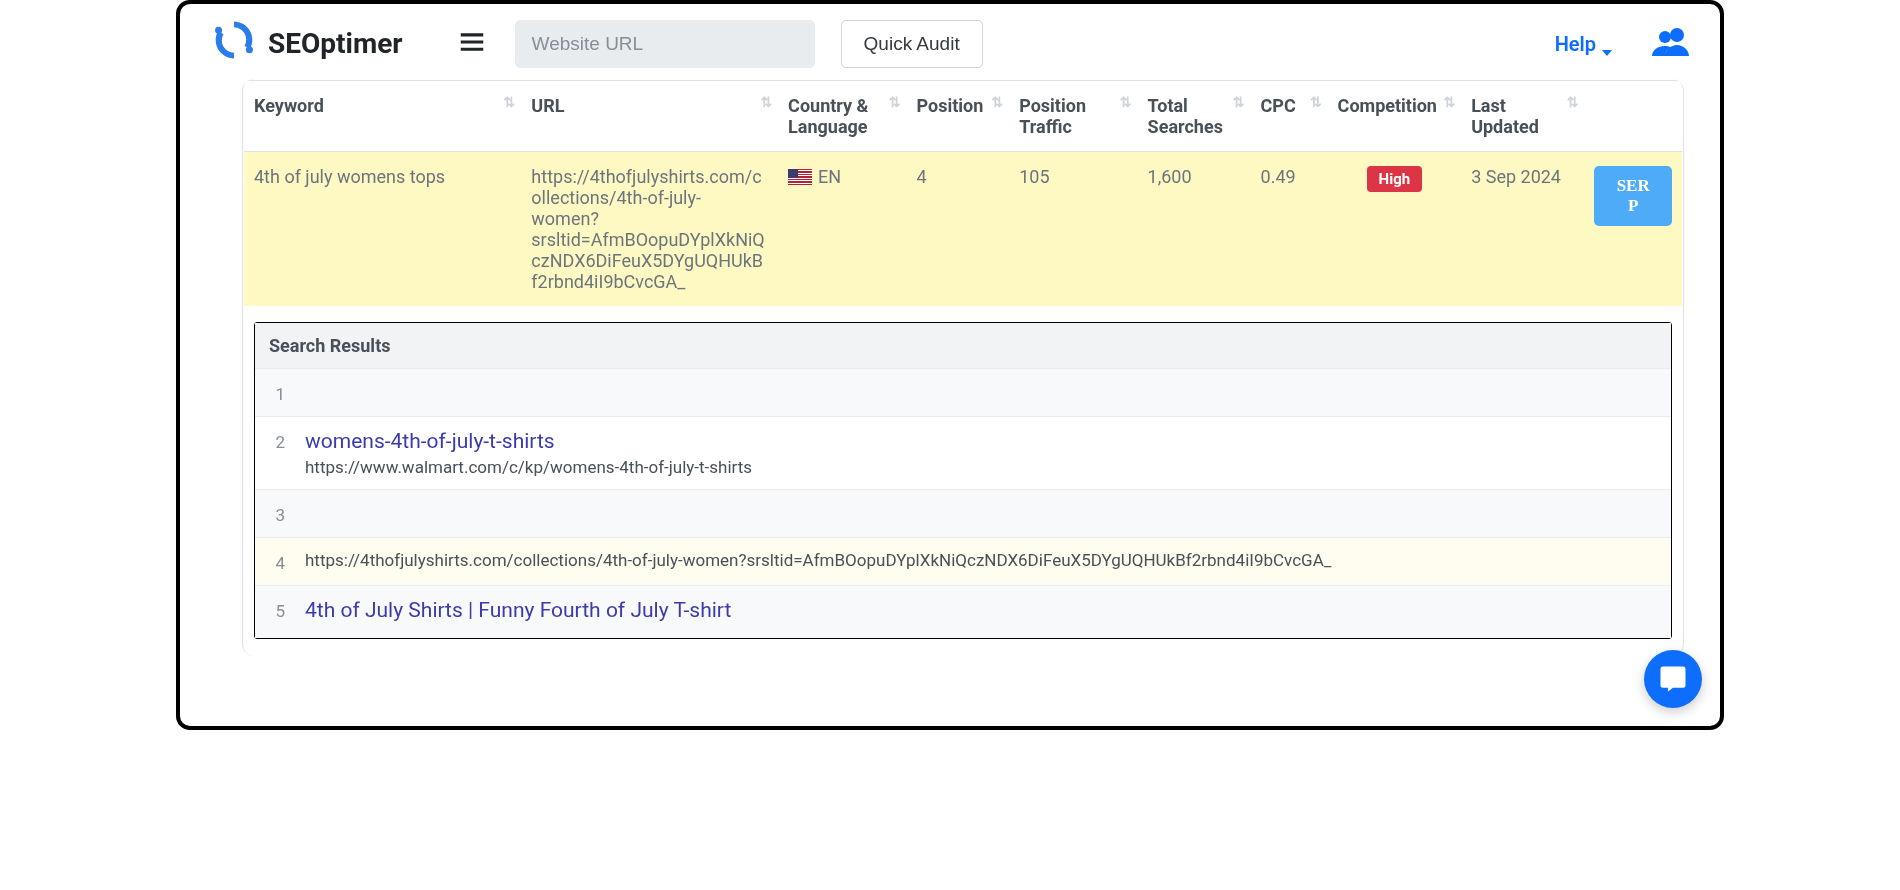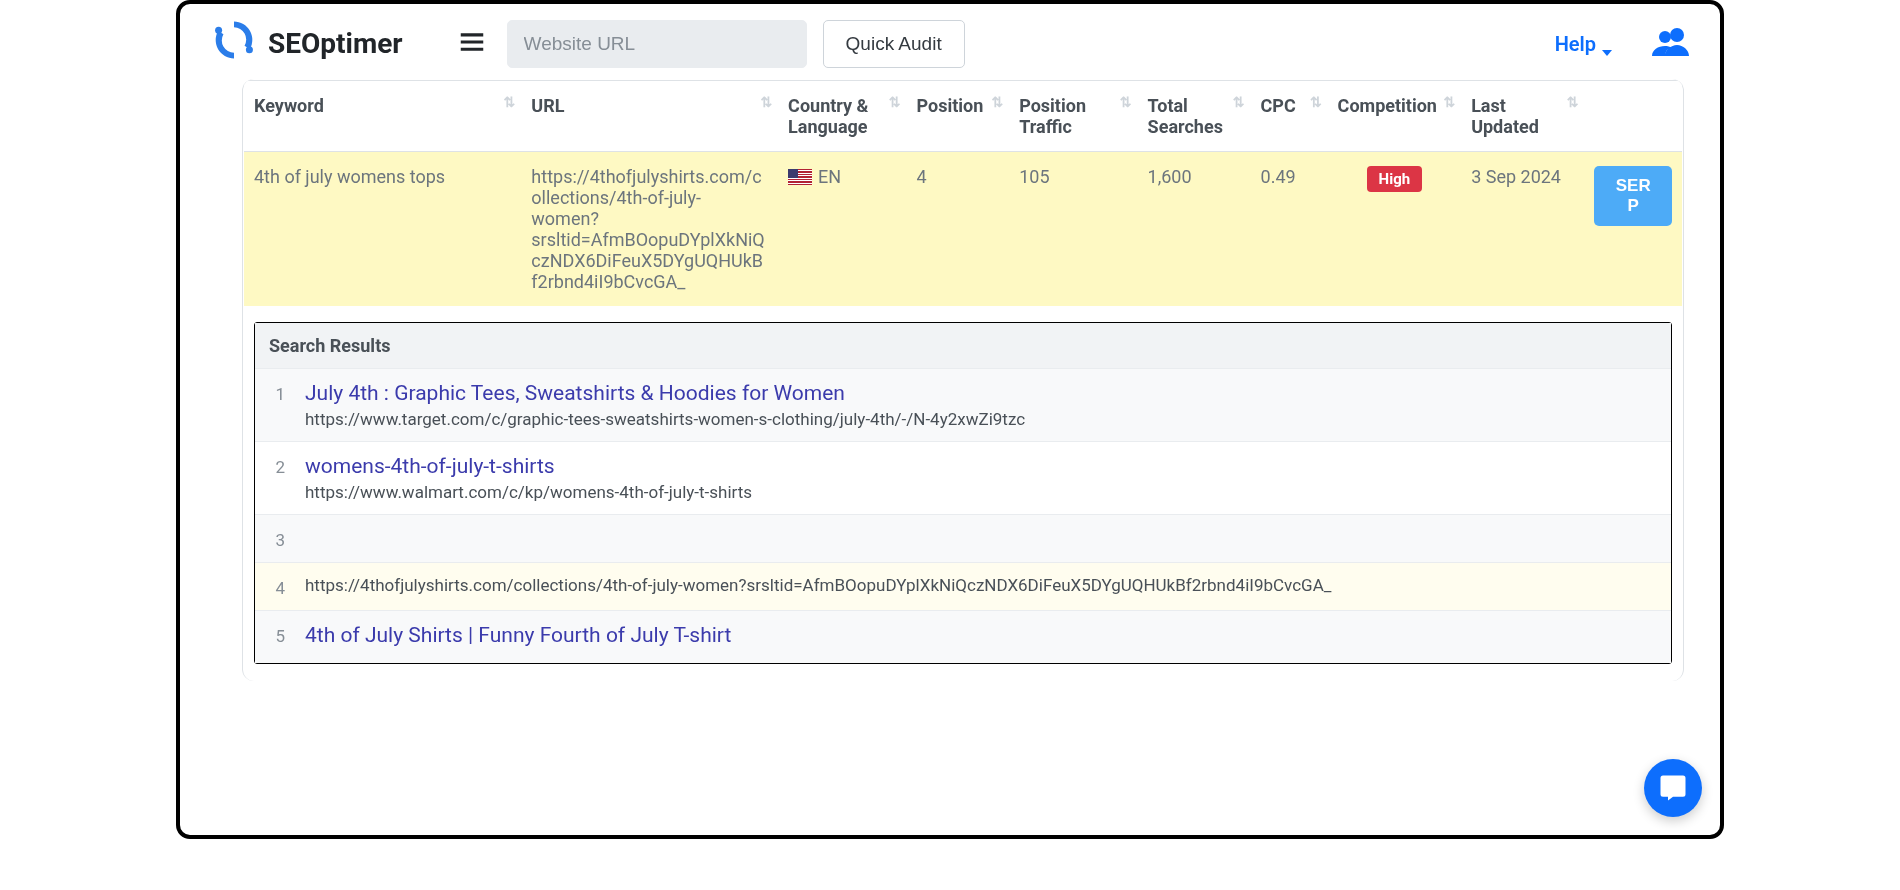--- a/index.html
+++ b/index.html
@@ -1,41 +1,41 @@
 <!DOCTYPE html>
 <html><head>
 <meta charset="utf-8">
 <style>
 * { box-sizing: border-box; margin: 0; padding: 0; }
 body { font-family: -apple-system, BlinkMacSystemFont, "Segoe UI", Roboto, "Helvetica Neue", Arial, sans-serif; background: #fff; color: #212529; }
-.frame { border: 4px solid #000; border-radius: 14px; width: 1548px; height: 839px; margin: 0 auto; overflow: hidden; position: relative; background: #fff; }
+.frame { border: 4px solid #000; border-radius: 14px; width: 1548px; height: 730px; margin: 0 auto; overflow: hidden; position: relative; background: #fff; }
 .topbar { display: flex; align-items: center; padding: 14px 28px 10px 28px; gap: 16px; border-bottom: 0; }
 .logo { display: flex; align-items: center; gap: 8px; font-weight: 700; font-size: 28px; color: #212529; }
 .logo-icon svg { width: 52px; height: 44px; }
 .hamburger { margin-left: 38px; cursor: pointer; }
 .hamburger svg { width: 30px; height: 30px; }
-.url-input { margin-left: 4px; width: 300px; height: 48px; background: #e9ecef; border: 1px solid #e9ecef; border-radius: 5px; padding: 0 16px; font-size: 19px; color: #6c757d; outline: none; }
+.url-input { margin-left: 12px; width: 300px; height: 48px; background: #e9ecef; border: 1px solid #e9ecef; border-radius: 5px; padding: 0 16px; font-size: 19px; color: #6c757d; outline: none; }
 .url-input::placeholder { color: #868e96; }
-.quick-audit { height: 48px; padding: 0 22px; background: #fff; border: 1px solid #ced4da; border-radius: 5px; font-size: 19px; color: #343a40; cursor: pointer; }
+.quick-audit { margin-left: 10px; height: 48px; padding: 0 22px; background: #fff; border: 1px solid #ced4da; border-radius: 5px; font-size: 19px; color: #343a40; cursor: pointer; }
 .help { margin-left: auto; display: flex; align-items: flex-end; gap: 6px; color: #0d6efd; font-size: 20px; font-weight: 600; cursor: pointer; }
 .help .caret { width: 0; height: 0; border-left: 5px solid transparent; border-right: 5px solid transparent; border-top: 6px solid #0d6efd; }
 .users-icon { margin-left: 24px; cursor: pointer; }
 .users-icon svg { width: 40px; height: 34px; fill: #0d6efd; }
 .content { padding: 0 36px 0 18px; }
 .content-inner { background:#fff; border-left:1px solid #dee2e6; border-right:1px solid #dee2e6; overflow:hidden; padding:1px; margin-left:44px;border-radius:12px; }
 table.kw { width: 100%; border-collapse: collapse; font-size: 18px; table-layout: fixed; }
 table.kw thead th { text-align: left; padding: 14px 10px; font-weight: 700; color: #495057; border-bottom: 1px solid #dee2e6; border-top: 1px solid #dee2e6; vertical-align: top; position: relative; background:#fff; }
 .sort-icon { position: absolute; right: 6px; top: 14px; color: #ced4da; font-size: 14px; line-height: 1; }
 .sort-icon::before { content: "⇅"; }
 table.kw tbody td { padding: 14px 10px; color: #6c757d; vertical-align: top; border-bottom: 0; word-wrap: break-word; overflow-wrap: anywhere; font-size: 18px; }
 table.kw tbody tr.data-row { background: #fef9c3; }
 .flag { display:inline-block; width:24px; height:16px; background: linear-gradient(to bottom, #b22234 0%, #b22234 7.7%, #fff 7.7%, #fff 15.4%, #b22234 15.4%, #b22234 23.1%, #fff 23.1%, #fff 30.8%, #b22234 30.8%, #b22234 38.5%, #fff 38.5%, #fff 46.2%, #b22234 46.2%, #b22234 53.9%, #fff 53.9%, #fff 61.6%, #b22234 61.6%, #b22234 69.3%, #fff 69.3%, #fff 77%, #b22234 77%, #b22234 84.7%, #fff 84.7%, #fff 92.4%, #b22234 92.4%, #b22234 100%); position:relative; vertical-align: -2px; margin-right:6px;}
 .flag::before { content:""; position:absolute; top:0; left:0; width:10px; height:9px; background:#3c3b6e; }
 .badge-high { display:inline-block; background:#dc3545; color:#fff; font-weight:700; font-size:15px; padding:4px 12px; border-radius:4px; }
-.serp-btn { background:#4dabf7; color:#fff; font-weight:700; font-size:17px; padding:10px 18px; border:none; border-radius:5px; cursor:pointer; }
+.serp-btn { background:#4dabf7; color:#fff; font-weight:700; font-size:17px; padding:10px 18px; border:none; border-radius:5px; cursor:pointer;font-family:Liberation Serif, serif; }
 .results-wrap { margin: 16px 10px; border:1px solid #000000; border-radius:3px; }
 .results-header { background:#f1f3f5; padding: 12px 14px; font-weight:700; color:#495057; font-size:18px; }
 .result-row { display:flex; gap:20px; padding: 12px 14px; border-top:1px solid #e9ecef; align-items: flex-start; }
 .result-row:nth-child(odd) { background:#f8f9fa; }
 .result-row.highlight { background:#fffdef; }
 .result-num { width:16px; text-align:right; color:#868e96; font-size:17px; padding-top:3px;}
 .result-body { flex:1; }
 .result-title { color:#3b3bac; font-size:21px; margin-bottom:4px; cursor:pointer;}
 .result-url { color:#495057; font-size:17px; word-break: break-all;}
 .chat-fab { position:absolute; bottom:18px; right:18px; width:58px; height:58px; border-radius:50%; background:#0d6efd; display:flex; align-items:center; justify-content:center; cursor:pointer; box-shadow:0 4px 12px rgba(0,0,0,0.2); }
@@ -122,24 +122,20 @@
           <td><button class="serp-btn">SERP</button></td>
         </tr>
       </tbody>
     </table>
 
     <div class="results-wrap">
       <div class="results-header">Search Results</div>
       <div id="results-body">
             <div class="result-row">
               <div class="result-num">1</div>
-              <div class="result-body">
-                <div class="result-title">July 4th : Graphic Tees, Sweatshirts &amp; Hoodies for Women</div>
-                <div class="result-url">https://www.target.com/c/graphic-tees-sweatshirts-women-s-clothing/july-4th/-/N-4y2xwZi9tzc</div>
-              </div>
             </div>
             <div class="result-row">
               <div class="result-num">2</div>
               <div class="result-body">
                 <div class="result-title">womens-4th-of-july-t-shirts</div>
                 <div class="result-url">https://www.walmart.com/c/kp/womens-4th-of-july-t-shirts</div>
               </div>
             </div>
             <div class="result-row">
               <div class="result-num">3</div>

